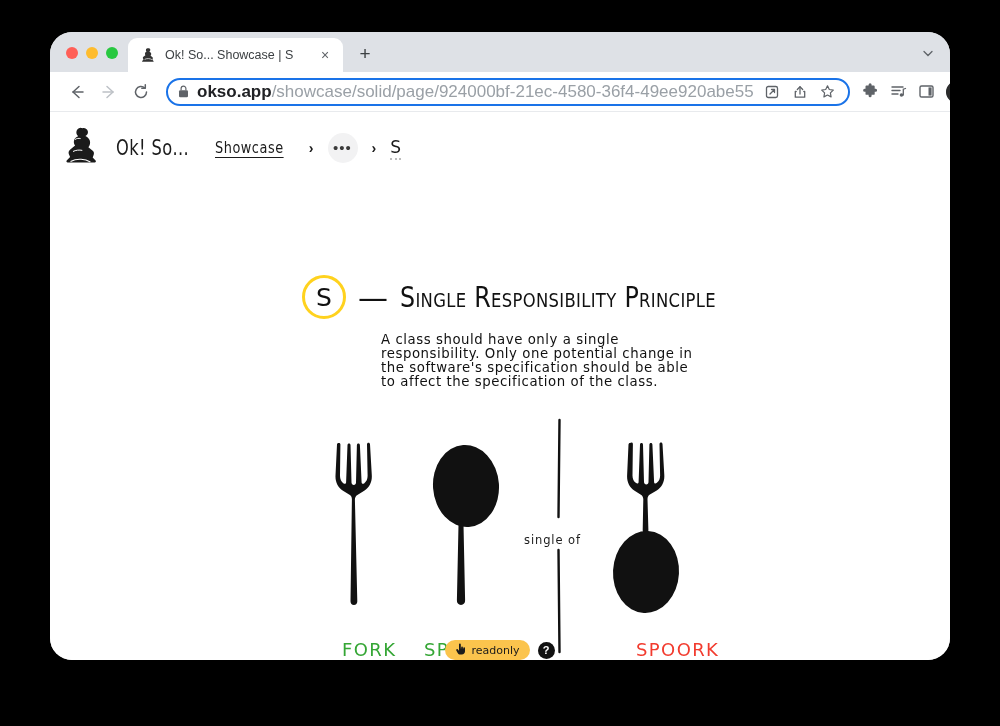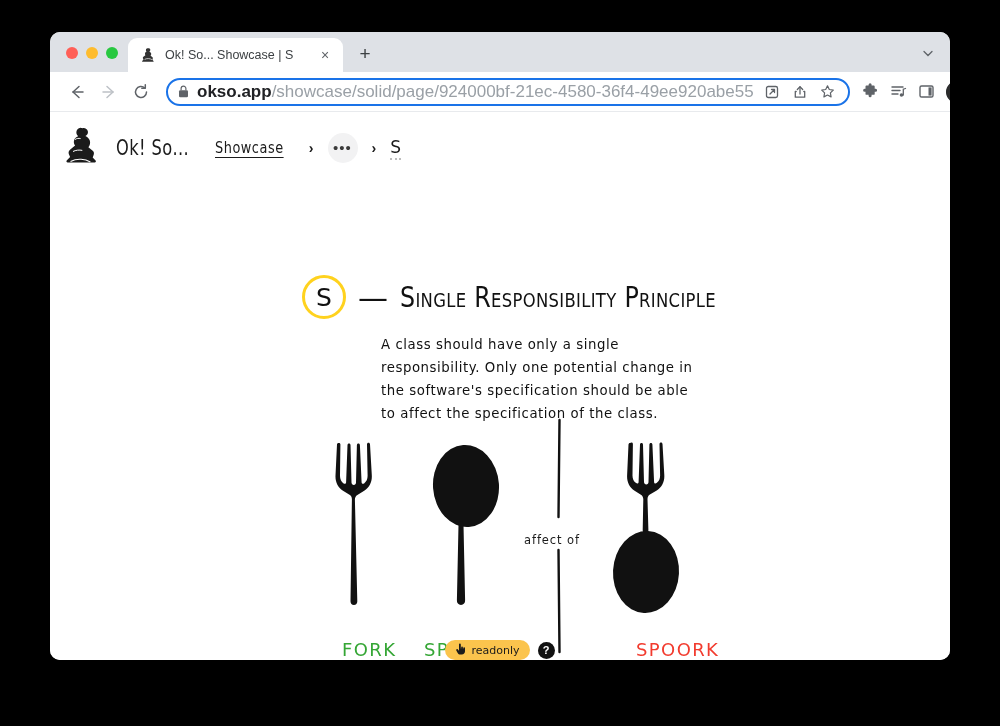--- a/index.html
+++ b/index.html
@@ -13,21 +13,21 @@
   }
 
   
   #browser-window {
     position: absolute;
     left: 50px;
     top: 32px;
     width: 900px;
     height: 628px;
     background: #e5e5e5;
-    border-radius: 10px;
+    border-radius: 22px;
     overflow: hidden;
     box-shadow: 0 10px 40px rgba(0,0,0,0.45);
   }
 
   
   #tab-strip {
     position: relative;
     height: 40px;
     background: #dee1e6;
     display: flex;
@@ -263,21 +263,21 @@
   }
 
   
   #description {
     position: absolute;
     left: 331px;
     top: 221px;
     width: 320px;
     font-family: "DejaVu Sans", sans-serif;
     font-size: 13.3px;
-    line-height: 23px;
+    line-height: 14px;
     letter-spacing: 0.55px;
     color: #111;
   }
 
   
   #drawing {
     position: absolute;
     left: 262px;
     top: 305px;
     width: 430px;
@@ -495,21 +495,21 @@
           <path d="M247.5 3 L246.5 100"></path>
           <path d="M246.5 133 L247.5 235"></path>
         </g>
 
         <g fill="#111">
           <path d="M318 26 c-.9 0 -1.4 .6 -1.5 1.5 l-1.4 31 c-.3 6.5 2.4 12 7.5 15.2 l6.3 4 c1.6 1 2.4 2.6 2.4 4.5 l-.6 31 c0 2 1 3.2 2.8 3.2 1.8 0 2.9-1.2 2.9-3.2 l-.9-31 c0-2 .8-3.6 2.4-4.6 l6.8-4.2 c5.3-3.3 8-8.9 7.6-15.5 l-1.8-31 c-.1-.9-.6-1.5-1.5-1.5-.9 0-1.5 .6-1.5 1.6 l.6 31 c.1 3.6-1 6.2-3.5 8 -1.2 .9-2.4 .4-2.5-1.1 l-1.7-37.3 c0-1-.6-1.6-1.5-1.6-.9 0-1.5 .6-1.5 1.6 l-.9 37.5 c0 1.5-.9 2.4-2.2 2.4 -1.3 0-2.2-.9-2.3-2.4 l-1-37.4 c0-1-.6-1.6-1.5-1.6-.9 0-1.5 .6-1.5 1.6 l-1.4 37.2 c-.1 1.5-1.3 2-2.5 1.1 -2.5-1.8-3.7-4.4-3.6-8 l.4-30.9 c0-1-.5-1.6-1.4-1.6z"></path>
           <ellipse cx="334" cy="155" rx="33" ry="41" transform="rotate(3 334 155)"></ellipse>
         </g>
       </svg>
 
-      <span id="label-instead">affect of</span>
+      <span id="label-instead">single of</span>
       <span class="caption" id="caption-fork">FORK</span>
       <span class="caption" id="caption-spoon">SPOON</span>
       <span class="caption" id="caption-spoork">SPOORK</span>
     </div>
 
     <div id="readonly-row">
       <div id="readonly-badge">
         <span>
           <svg width="11" height="12" viewBox="0 0 11 12">
             <path d="M4 1.5a.9.9 0 0 1 1.8 0v4.1h.4V4.4a.85.85 0 0 1 1.7 0v1.3h.4V5a.85.85 0 0 1 1.7 0v3.3c0 1.9-1.3 3.2-3.2 3.2H5.3c-1.2 0-2-.5-2.6-1.5L1.3 7.4c-.3-.5-.1-1 .4-1.2.4-.2.9-.1 1.2.3l1.1 1.3z" fill="#1b1b1b"></path>

